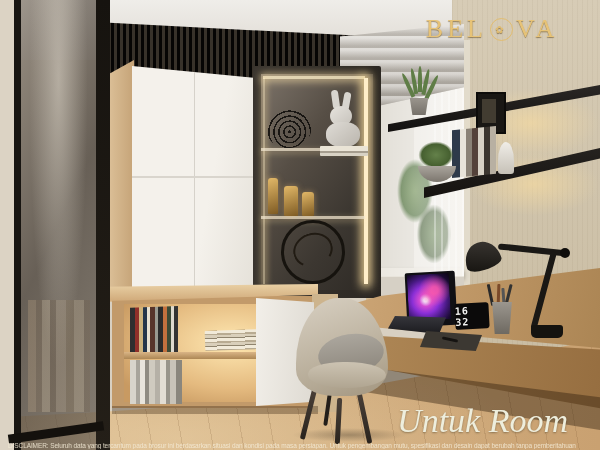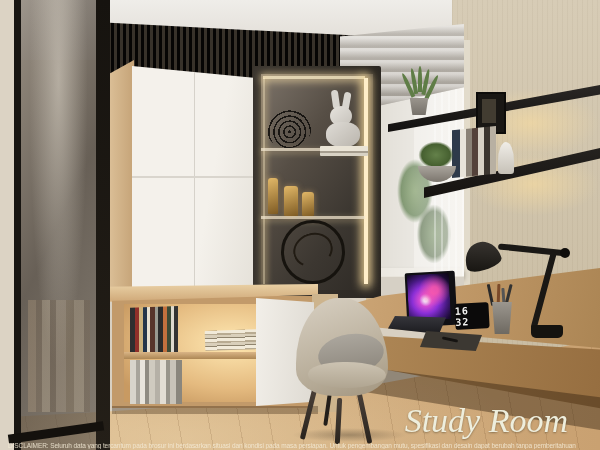--- a/index.html
+++ b/index.html
@@ -338,17 +338,24 @@
   <div class="abs chair-lip"></div>
 
   <div class="abs wall-strip-left"></div>
   <div class="abs glass-frame-left"></div>
   <div class="abs glass-panel"></div>
   <div class="abs glass-reflection-books"></div>
   <div class="abs glass-frame-right"></div>
   <div class="abs glass-frame-bottom"></div>
 
   <div class="abs brand">
-  </div>
-  <div class="abs room-caption">Study Room</div>
+    <div class="brand-name">
+      <span>BEL</span>
+      <span class="o-emblem">
+        <span>✿</span>
+      </span>
+      <span>VA</span>
+    </div>
+  </div>
+  <div class="abs room-caption">Untuk Room</div>
   <div class="abs disclaimer">DISCLAIMER: Seluruh data yang tercantum pada brosur ini berdasarkan situasi dan kondisi pada masa persiapan. Untuk pengembangan mutu, spesifikasi dan desain dapat berubah tanpa pemberitahuan</div>
 
 </div>
 
 </body></html>

